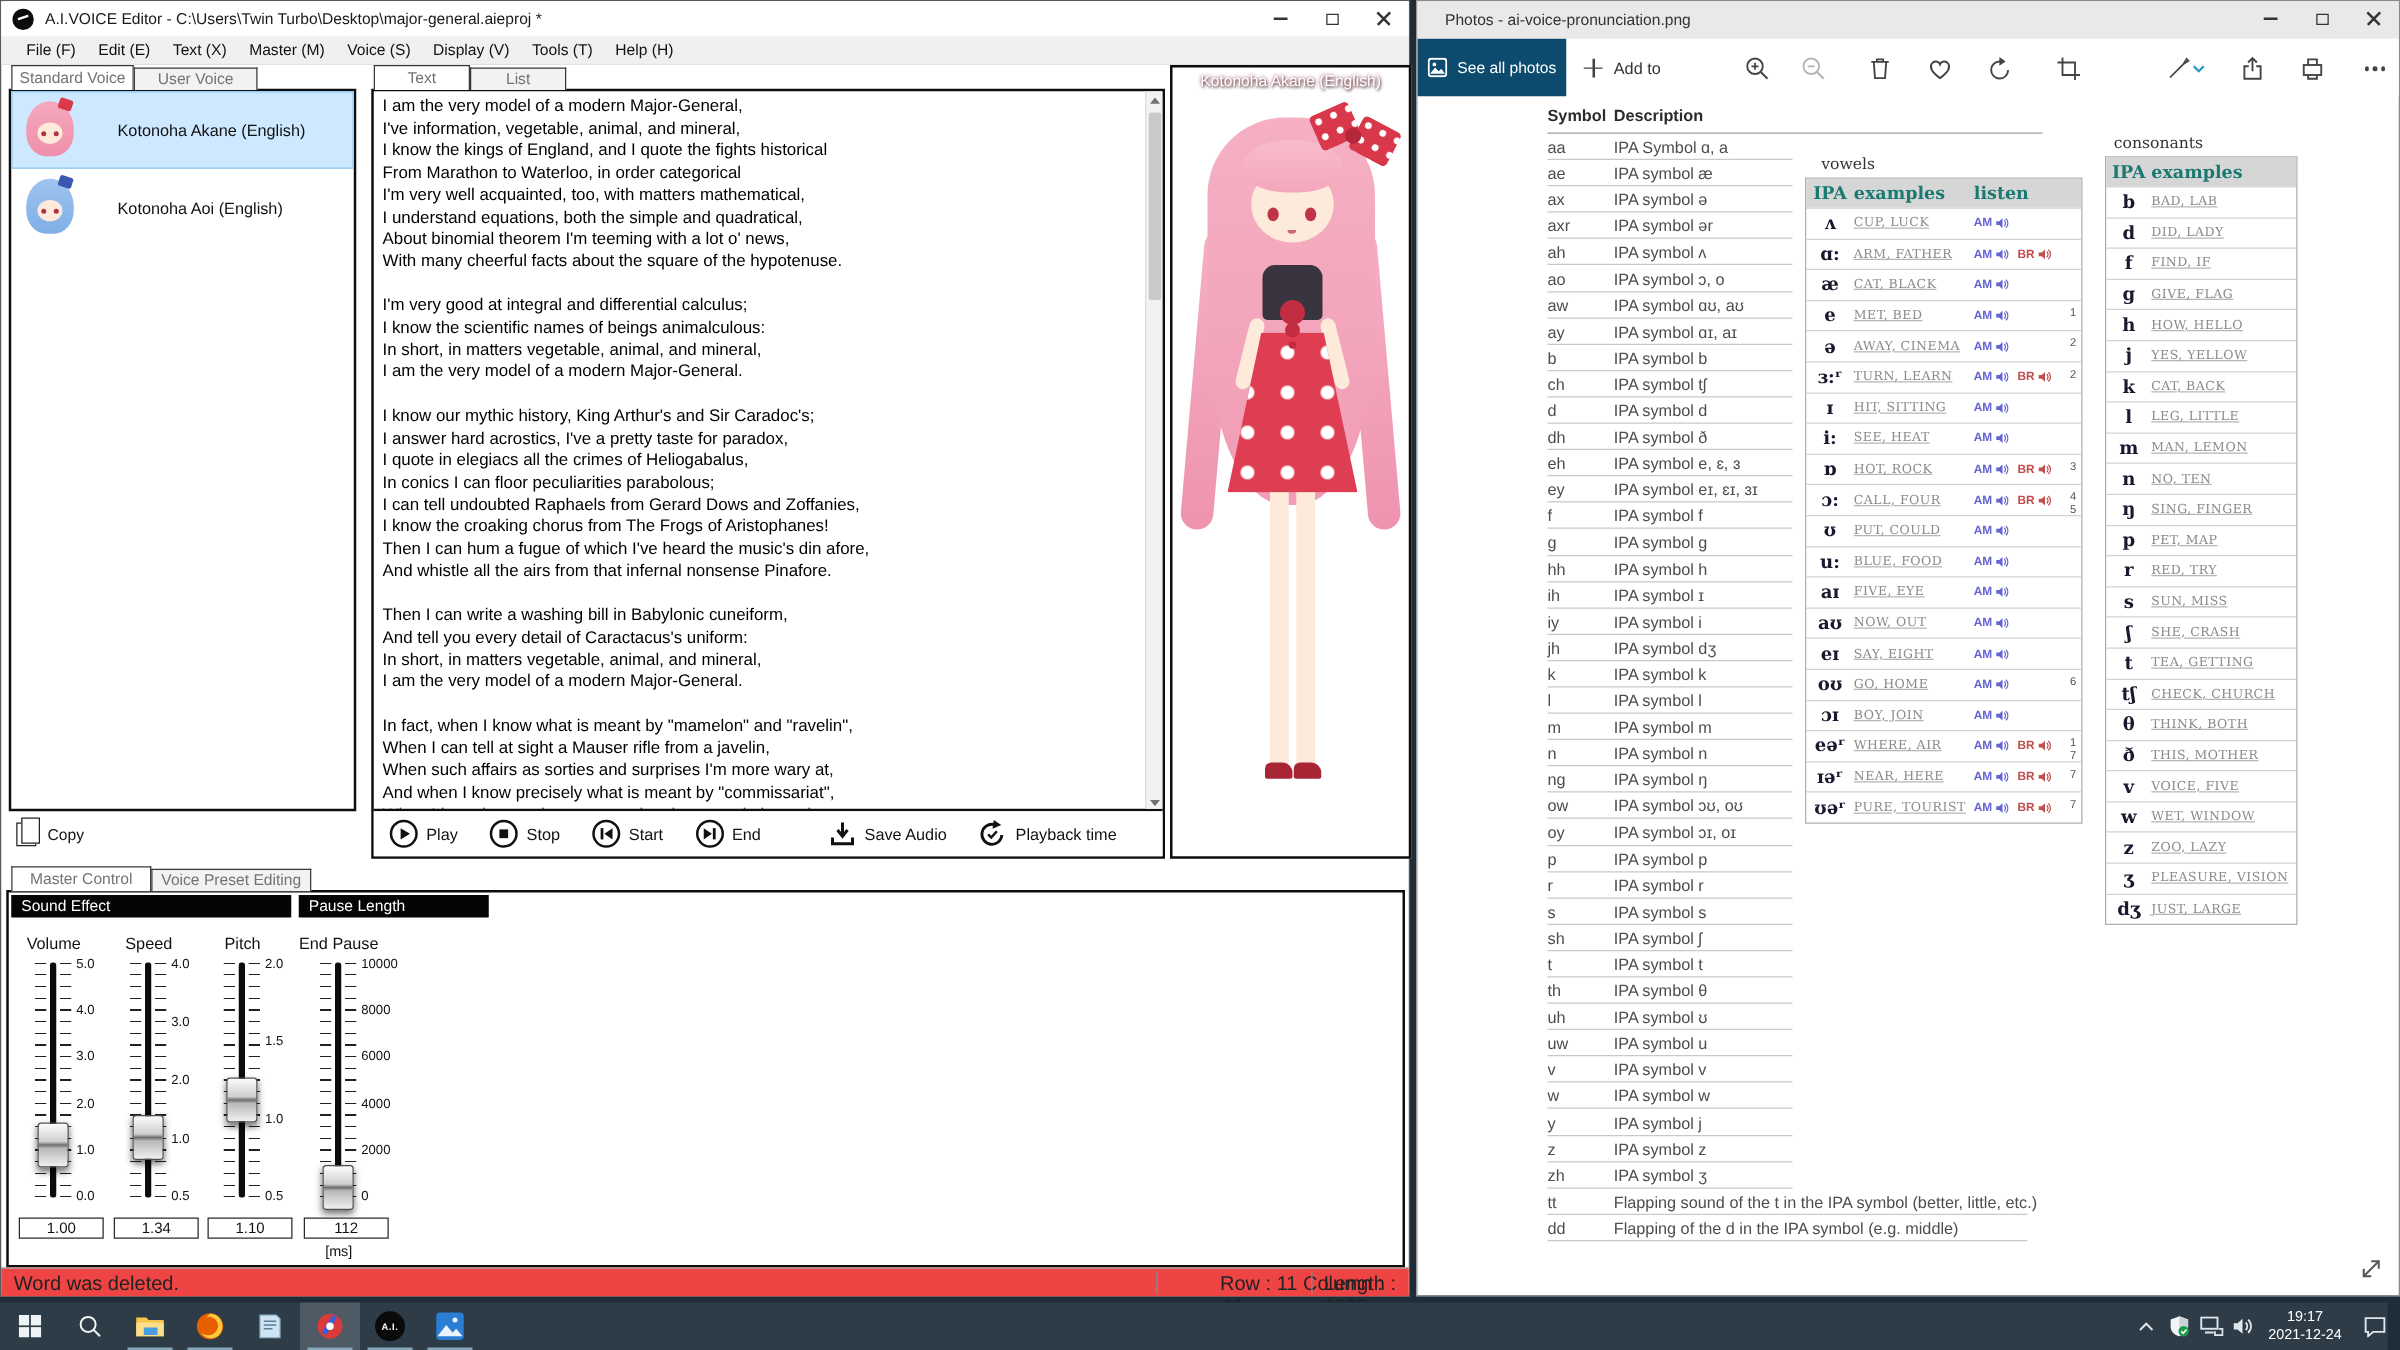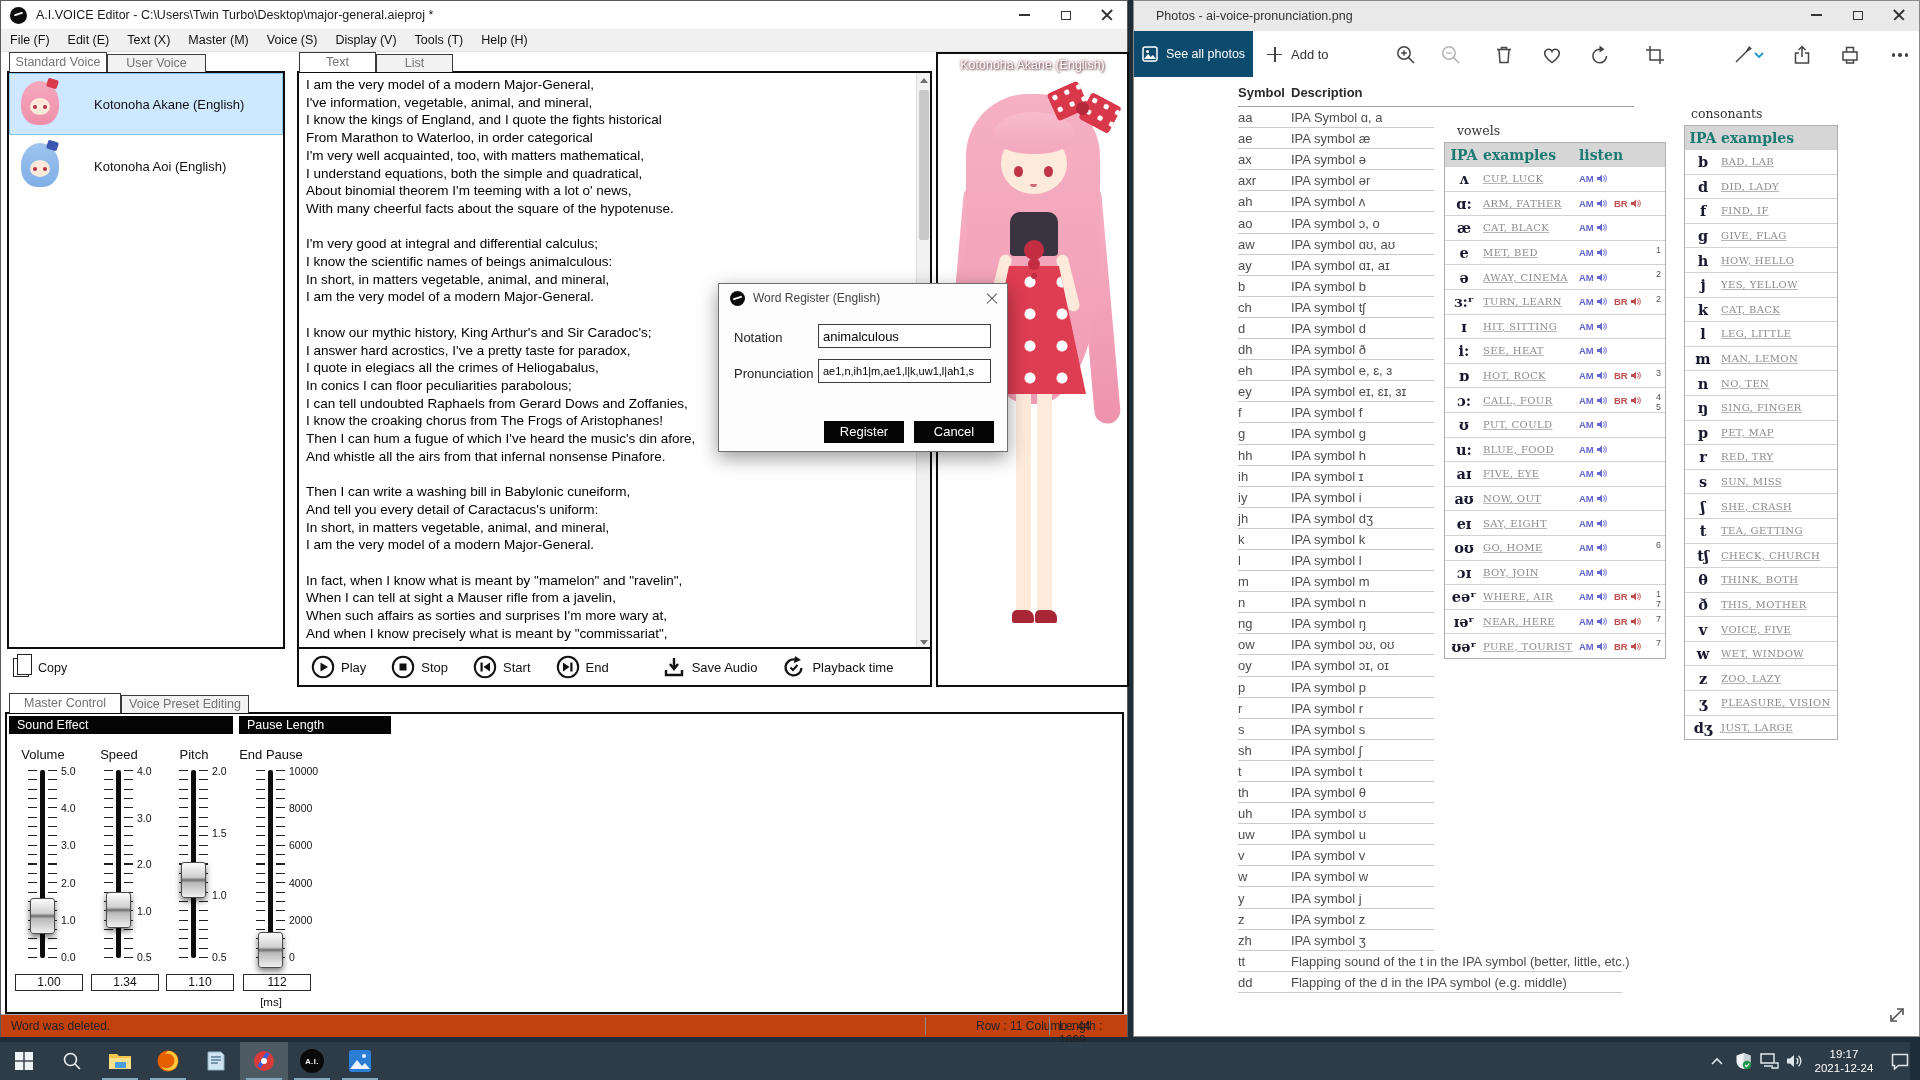--- a/index.html
+++ b/index.html
@@ -16,21 +16,21 @@
   .ai-appicon::after { content:""; position:absolute; left:4px; top:6px; width:9px; height:2px; background:#fff; border-radius:1px; transform:rotate(-18deg); }
   .ai-title { font-size:12.5px; color:#1a1a1a; margin-left:9px; white-space:nowrap; }
   .winbtns { position:absolute; right:0; top:0; height:28px; display:flex; }
   .winbtn { width:41px; height:28px; display:flex; align-items:center; justify-content:center; }
   .glyph-min { width:11px; height:1.5px; background:#333; }
   .glyph-max { width:10px; height:9px; border:1.5px solid #333; }
   .glyph-close { position:relative; width:12px; height:12px; }
   .glyph-close::before,.glyph-close::after { content:""; position:absolute; left:-1px; top:5px; width:14px; height:1.5px; background:#333; }
   .glyph-close::before { transform:rotate(45deg);} .glyph-close::after { transform:rotate(-45deg);}
   .ai-menubar { position:absolute; left:0; top:28px; width:100%; height:23px; background:#f0f0f0;
-    display:flex; align-items:center; border-bottom:1px solid #e2e2e2; }
+    display:flex; align-items:center; border-bottom:1px solid #e2e2e2;padding-left:11px; }
   .menu-item { font-size:12.5px; color:#111; padding:0 9px; line-height:23px; }
 
   
   .tab { position:absolute; height:20px; background:#fff; border:1px solid #3a3a3a; border-bottom:none;
     font-size:12.5px; color:#737373; text-align:center; line-height:19px; z-index:3; }
   .tab.inactive { background:#f2f2f2; height:18px; margin-top:2px; line-height:17px; }
 
   
   .voice-box { position:absolute; left:6px; top:70px; width:278px; height:578px; border:2px solid #0d0d0d; background:#fff; }
   .voice-item { position:relative; height:62px; display:flex; align-items:center; padding-left:7px; }
@@ -108,22 +108,22 @@
   .tlabels { position:absolute; left:52px; top:-5px; height:198px; display:flex; flex-direction:column; justify-content:space-between; }
   .tlabels div { font-size:10.5px; color:#111; }
   .handle { position:absolute; left:21px; width:25px; height:36px; border:1px solid #4d4d4d; border-radius:3px;
     background:linear-gradient(#fcfcfc, #cfcfcf 42%, #6e6e6e 50%, #b9b9b9 58%, #efefef);
     box-shadow:0 3px 6px rgba(0,0,0,.55); }
   .valbox { position:absolute; top:973px; width:68px; height:17px; border:1px solid #2a2a2a; background:#fff;
     font-size:12px; text-align:center; line-height:15px; color:#111; }
   .msunit { position:absolute; top:995px; width:56px; text-align:center; font-size:11.5px; color:#111; }
 
   
-  .statusbar { position:absolute; left:0; top:1013px; width:100%; height:23px; background:#c2410c; border-top:1px solid #a8a8a8;
-    font-size:12px; color:#222; }
+  .statusbar { position:absolute; left:0; top:1013px; width:100%; height:23px; background:#ef4444; border-top:1px solid #a8a8a8;
+    font-size:16px; color:#222; }
   .st-msg { position:absolute; left:10px; top:4px; }
   .st-sep { position:absolute; top:2px; width:1px; height:18px; background:#8a8a8a; }
   .st-rc { position:absolute; left:934px; top:4px;margin-left:41px; } .st-len { position:absolute; left:1058px; top:4px; }
 
   
   .dialog { position:absolute; left:718px; top:283px; width:290px; height:169px; background:#fdfdfd;
     border:1px solid #6e6e6e; box-shadow:0 6px 18px rgba(0,0,0,.4); z-index:60; }
   .dlg-title { position:absolute; left:0; top:0; width:100%; height:28px; display:flex; align-items:center; padding-left:11px; }
   .dlg-icon { width:15px; height:15px; border-radius:50%; background:#0c0c0c; position:relative; flex:none; }
   .dlg-icon::after { content:""; position:absolute; left:3px; top:6px; width:9px; height:2px; background:#fff; transform:rotate(-18deg); }
@@ -460,33 +460,20 @@
 
     <div class="statusbar">
       <div class="st-msg">Word was deleted.</div>
       <div class="st-sep" style="left:924px;"></div>
       <div class="st-rc">Row : 11 Column : 44</div>
       <div class="st-sep" style="left:1048px;"></div>
       <div class="st-len">Length : 1669</div>
     </div>
   </div>
 
-  <div class="dialog">
-    <div class="dlg-title">
-      <div class="dlg-icon"></div>
-      <div class="dlg-title-text">Word Register (English)</div>
-    </div>
-    <div class="dlg-close"></div>
-    <div class="dlg-label" style="top:46px;">Notation</div>
-    <input class="dlg-input" style="top: 40px; font-size: 13px;" value="animalculous">
-    <div class="dlg-label" style="top:82px;">Pronunciation</div>
-    <input class="dlg-input" style="top: 75px; font-size: 11px;" value="ae1,n,ih1|m,ae1,l|k,uw1,l|ah1,s">
-    <div class="dlg-btn" style="left:105px; top:137px;">Register</div>
-    <div class="dlg-btn" style="left:195px; top:137px;">Cancel</div>
-  </div>
 
   <div class="phwin">
     <div class="ph-titlebar">
       <div class="ph-title">Photos - ai-voice-pronunciation.png</div>
       <div class="winbtns">
         <div class="winbtn">
             <div class="glyph-min"></div>
           </div>
         <div class="winbtn">
             <div class="glyph-max"></div>

